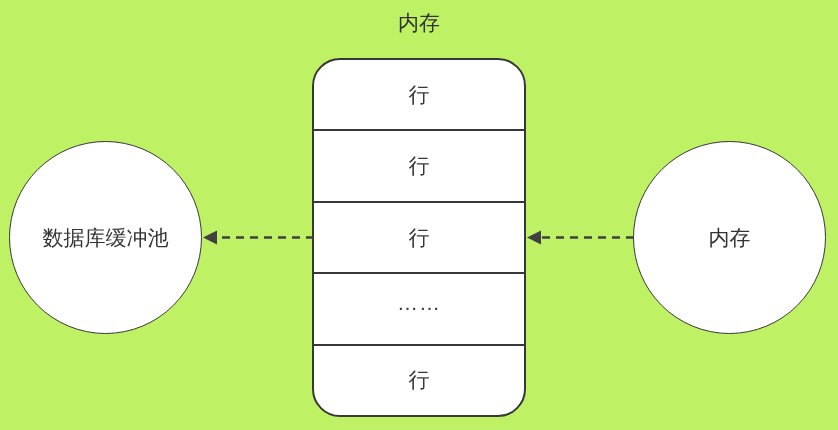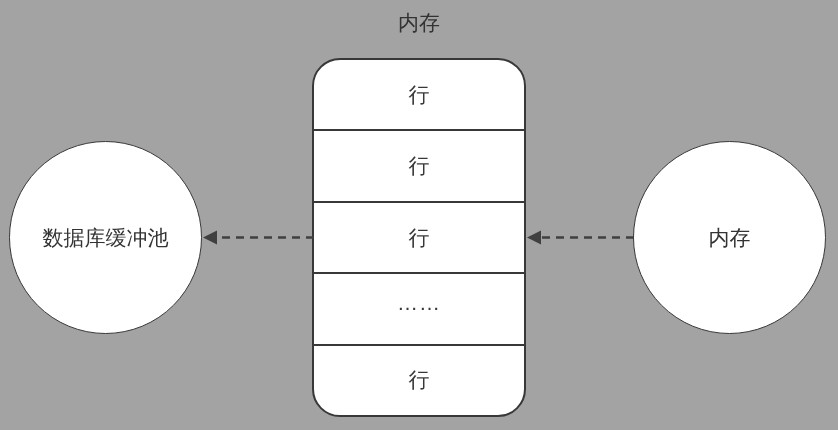--- a/index.html
+++ b/index.html
@@ -4,21 +4,21 @@
 <style>
   html, body {
     margin: 0;
     padding: 0;
     background: #ffffff;
   }
   .canvas {
     position: relative;
     width: 838px;
     height: 430px;
-    background: #a3a3a3;
+    background: #bef264;
     font-family: "Liberation Sans", "DejaVu Sans", sans-serif;
     color: #333333;
     overflow: hidden;
   }
   .box-title {
     position: absolute;
     left: 312px;
     top: 9px;
     width: 214px;
     text-align: center;

